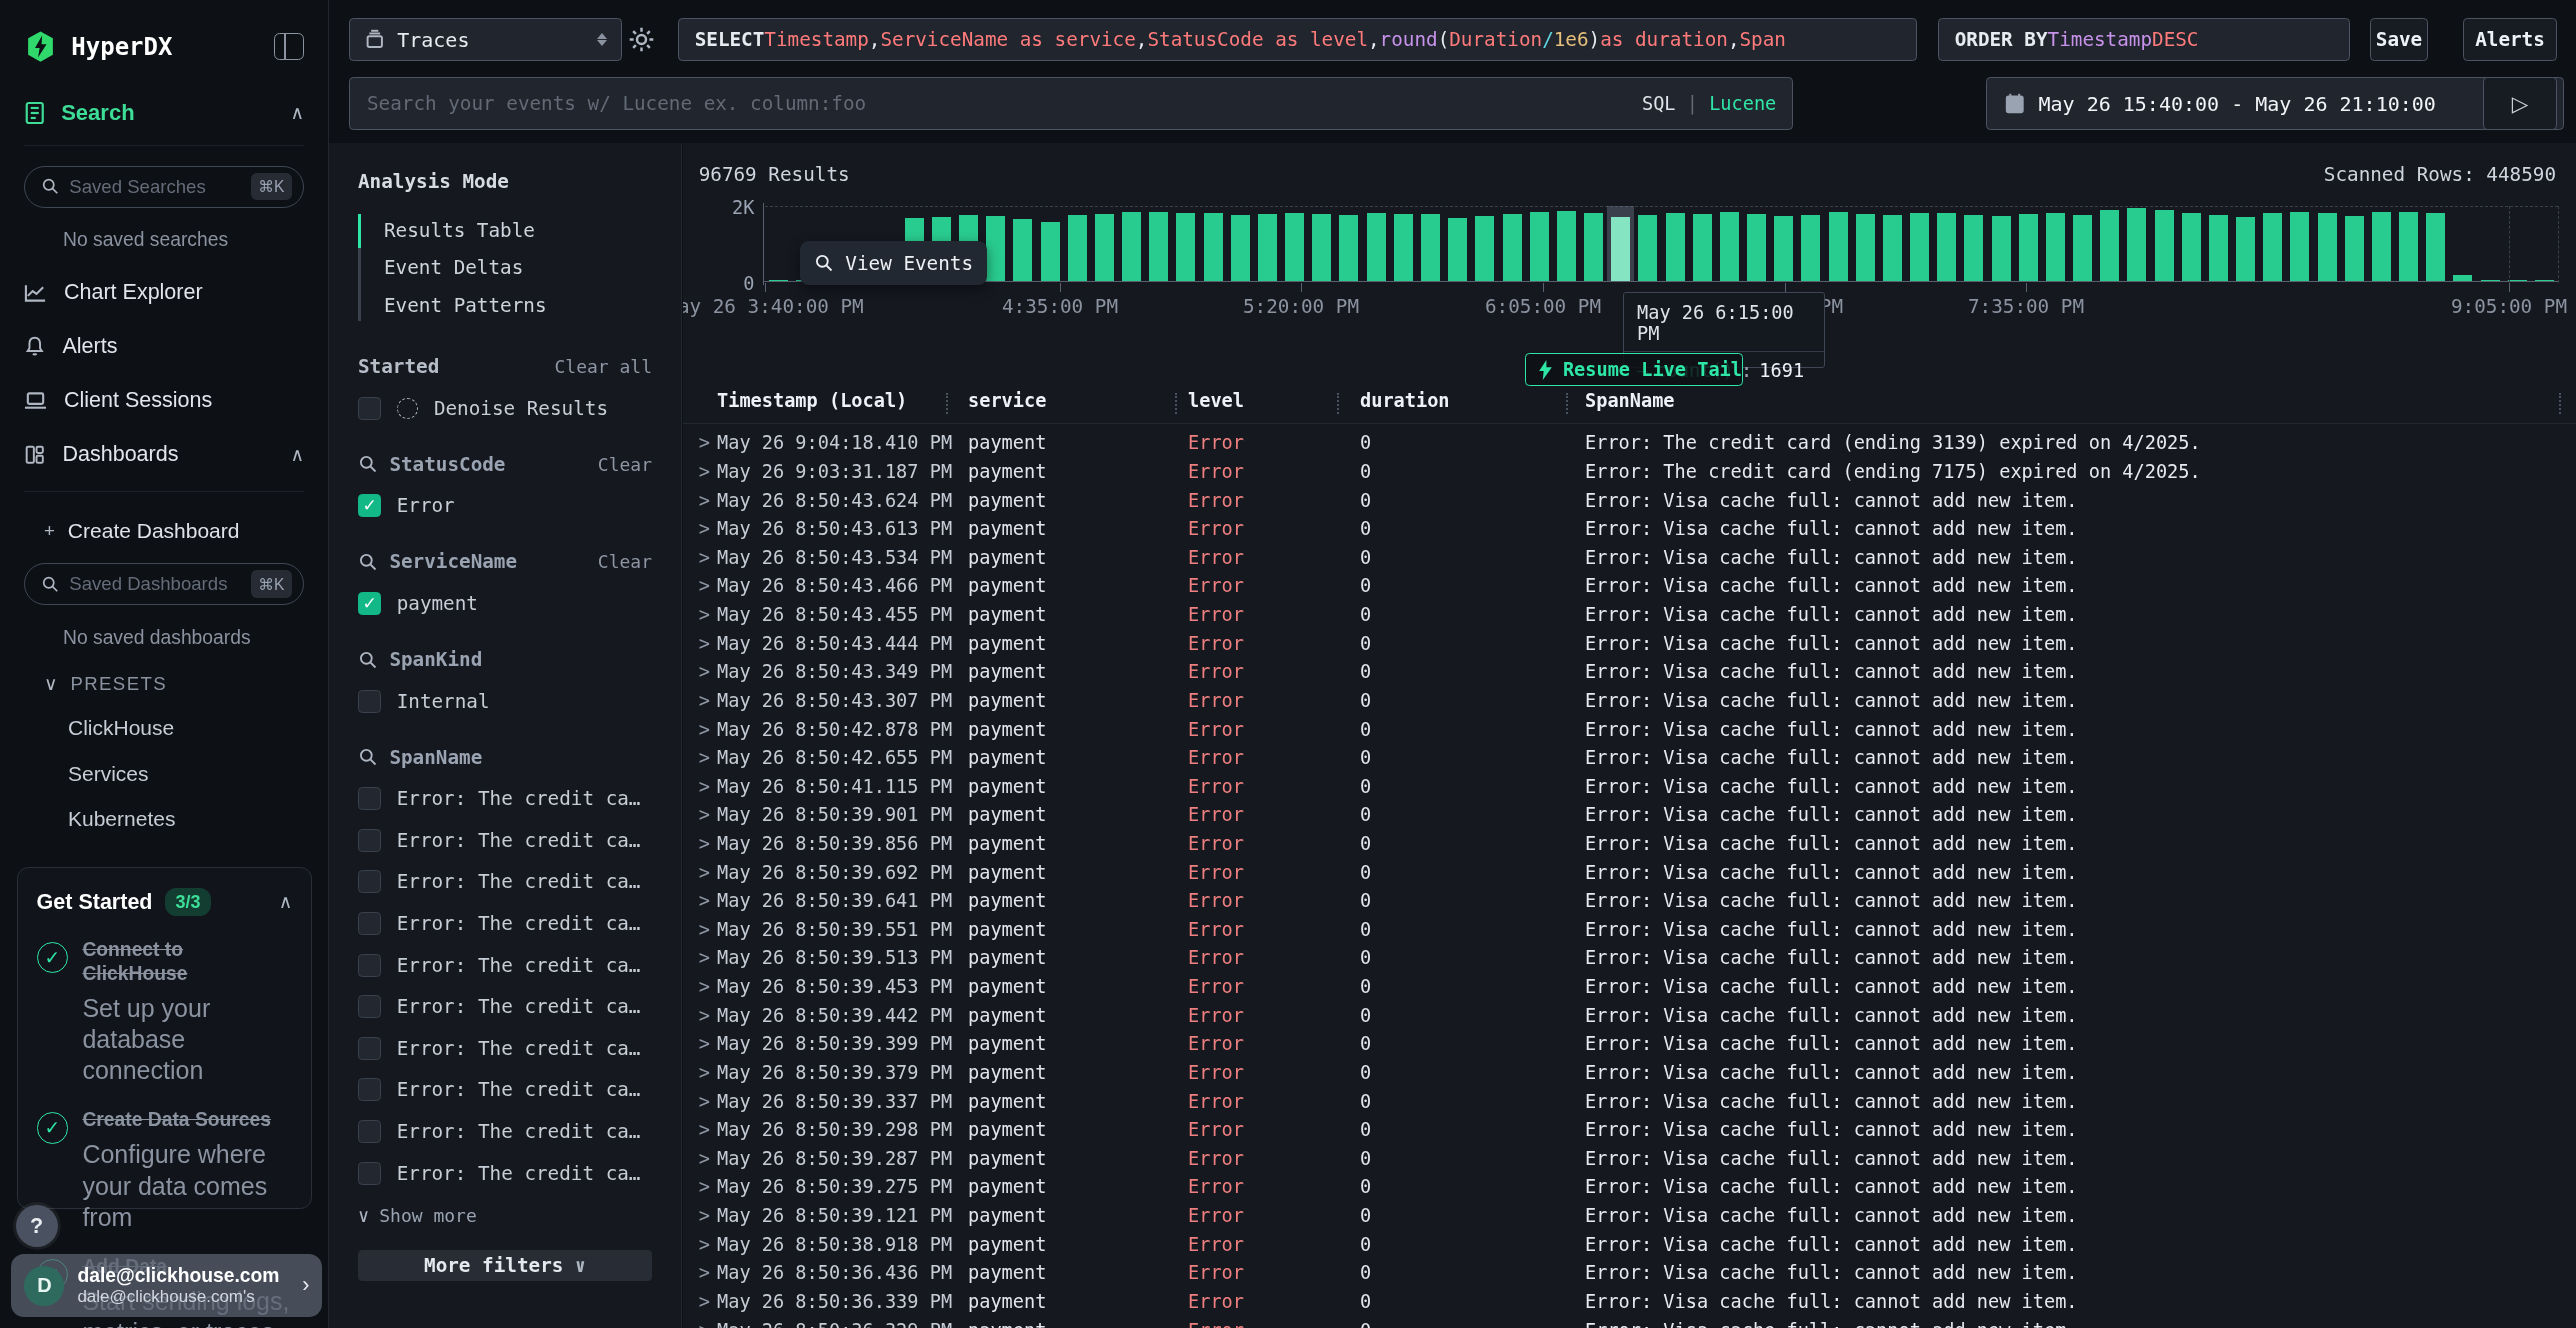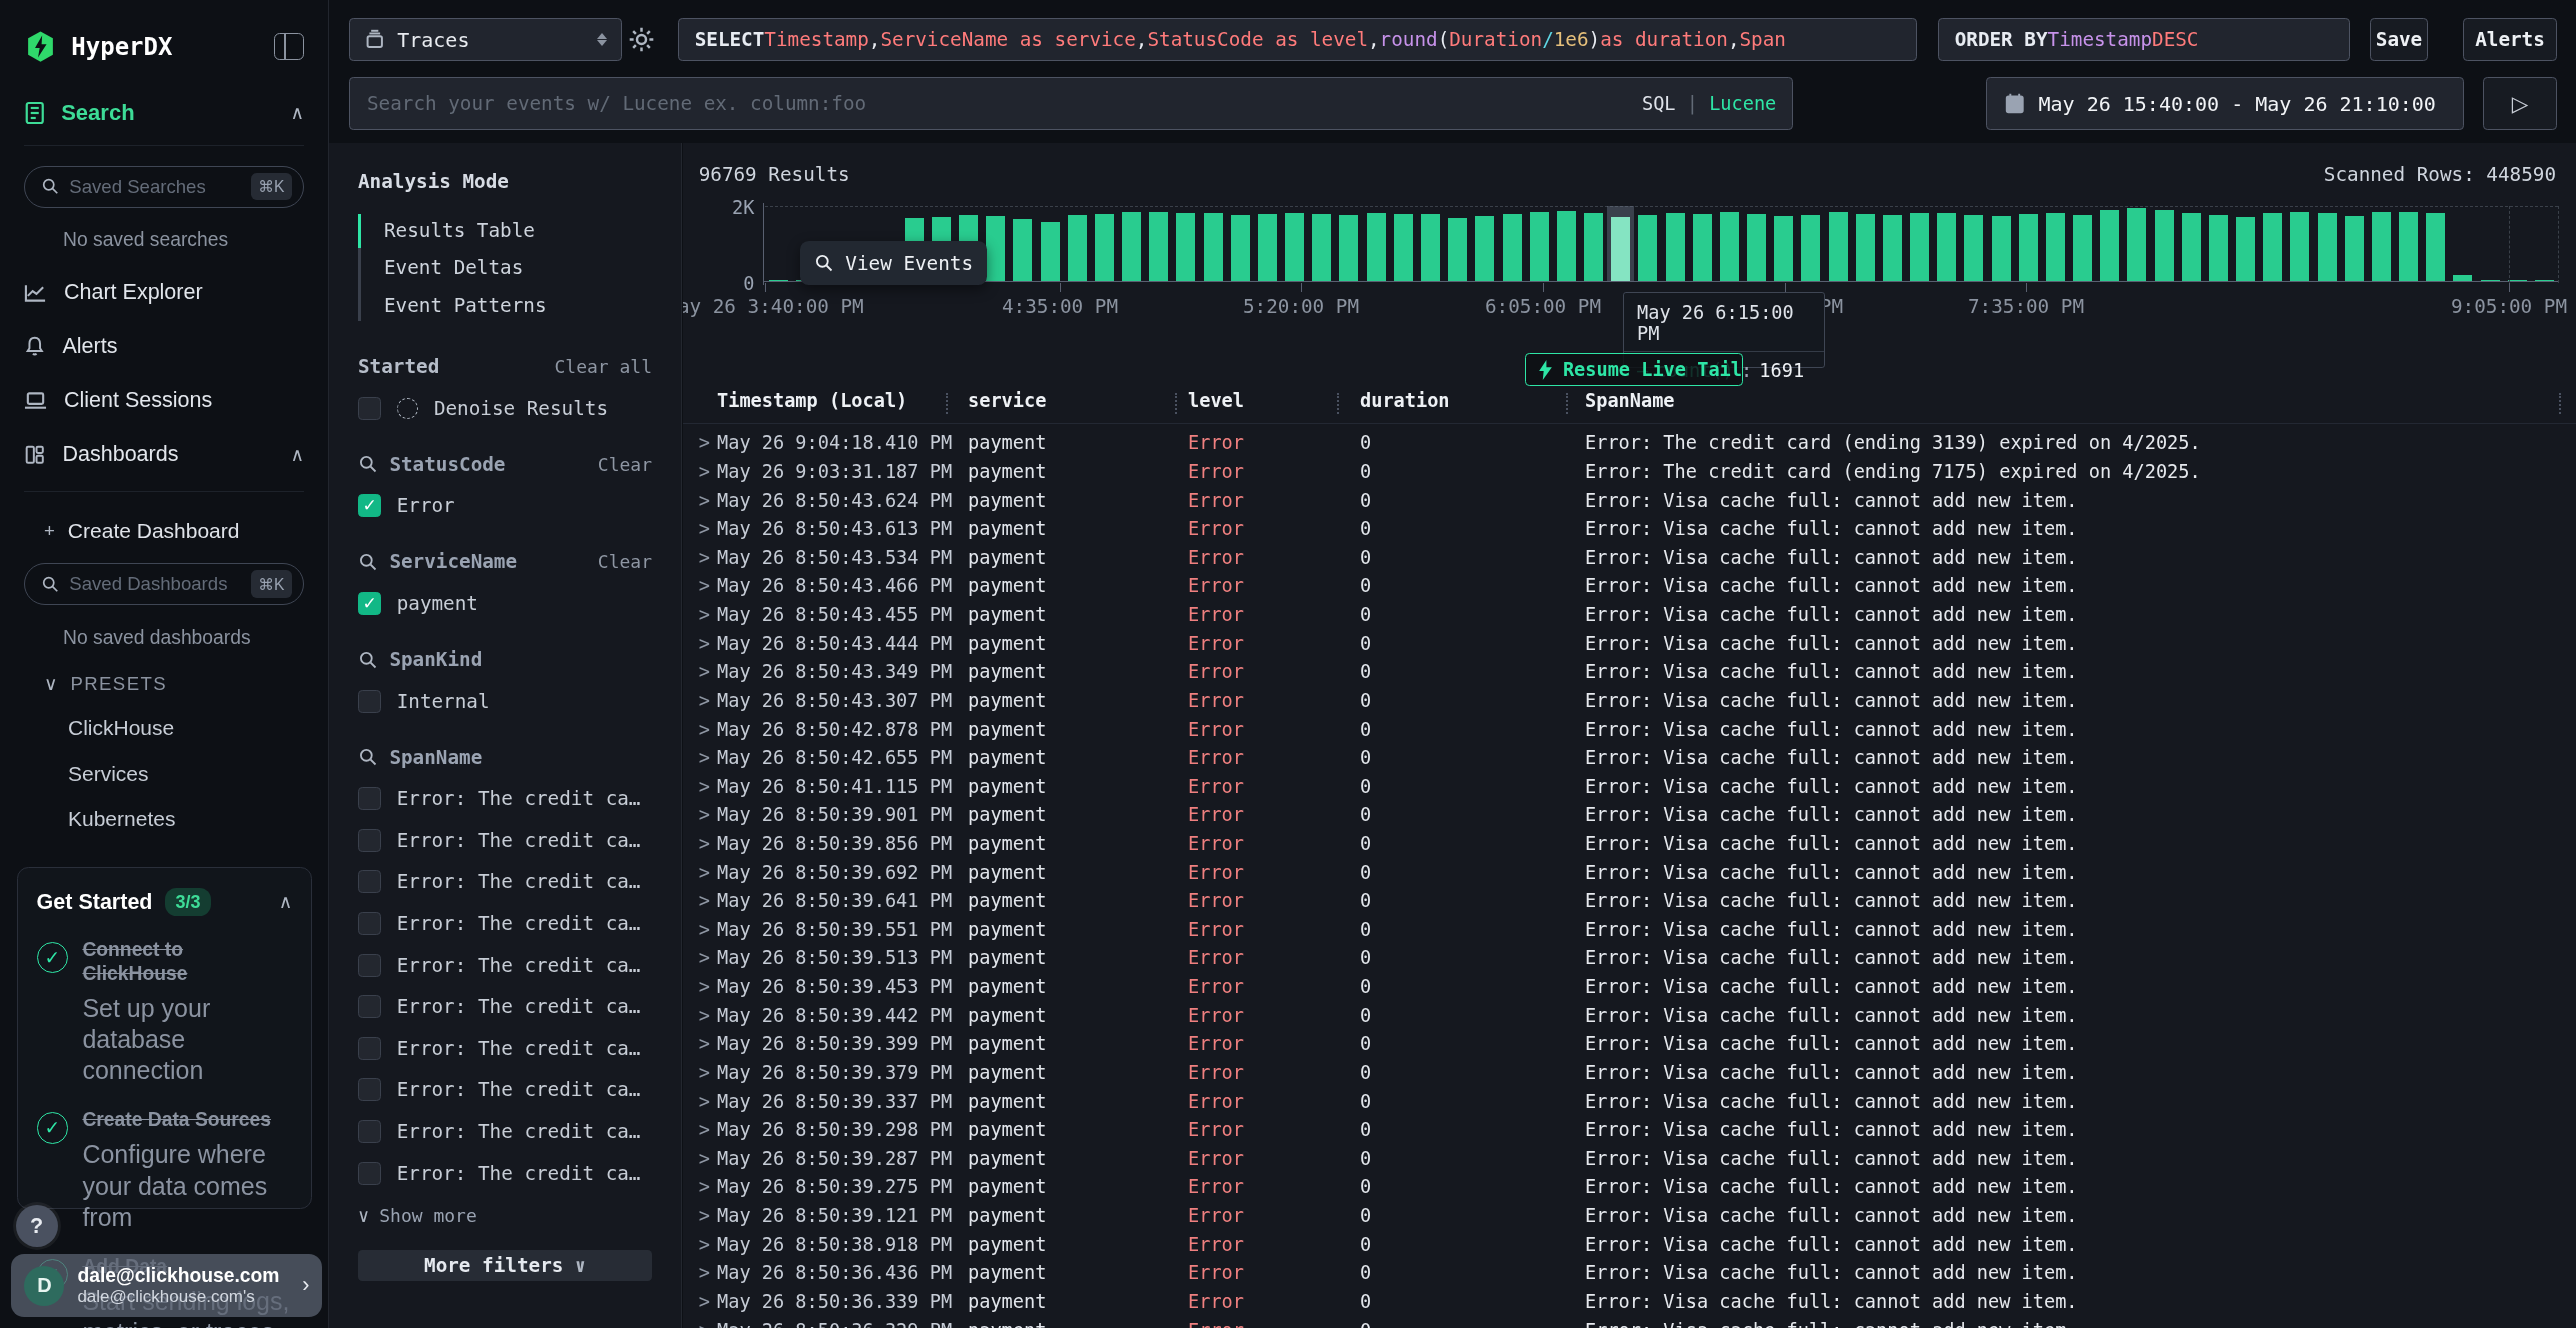--- a/index.html
+++ b/index.html
@@ -25,21 +25,21 @@
   #orderbybar { left:1609px; width:412px; padding:0 15.7px; font-size:19.3px; white-space:nowrap; overflow:hidden;}
   .tok-kw{color:#e8ecf2;font-weight:bold;} .tok-field{color:#ff7b7b;} .tok-plain{color:#e8ecf2;}
   .tok-func{color:#c792ea;} .tok-op{color:#5fd7e5;} .tok-num{color:#e6c07b;}
   .btn { position:absolute; background:#171b22; border:0.7px solid #4d5362; border-radius:4.3px; color:#eef1f5; font-size:19.3px; font-weight:bold; display:flex; align-items:center; justify-content:center; }
   #save-btn { left:2041px; width:58px; }
   #alerts-btn { left:2134px; width:94px; }
   #search-input-wrap { left:20px; width:1444px; }
   #search-input { width:100%; background:transparent; border:none; outline:none; color:#c8cdd6; font-size:19.3px; padding:0 165px 0 17px; font-family:"DejaVu Sans Mono",monospace;}
   #search-input::placeholder { color:#626a76; }
   #lang-toggle { position:absolute; right:15.7px; top:15px; font-size:18.6px; }
-  #date-range { left:1657px; width:478px; gap:13px; padding:0 17px; font-size:20px; color:#f2f4f7;}
+  #date-range { left:1657px; width:578px; gap:13px; padding:0 17px; font-size:20px; color:#f2f4f7;}
   #live-btn { left:2154px; width:74px; top:77px; height:53px; background:#171b22; font-size:21.5px; color:#c8cdd6; font-weight:normal;}
   .gearwrap { position:absolute; left:299px; top:26px; }
 
   
   .icn { display:inline-block; vertical-align:middle; }
   svg.icn { stroke:#aeb6c2; fill:none; stroke-width:2.2; }
 
   
   .side-pad { padding:0 24px; }
   #logo-row { display:flex; align-items:center; margin:30px 0 0 0; gap:14.3px;}

